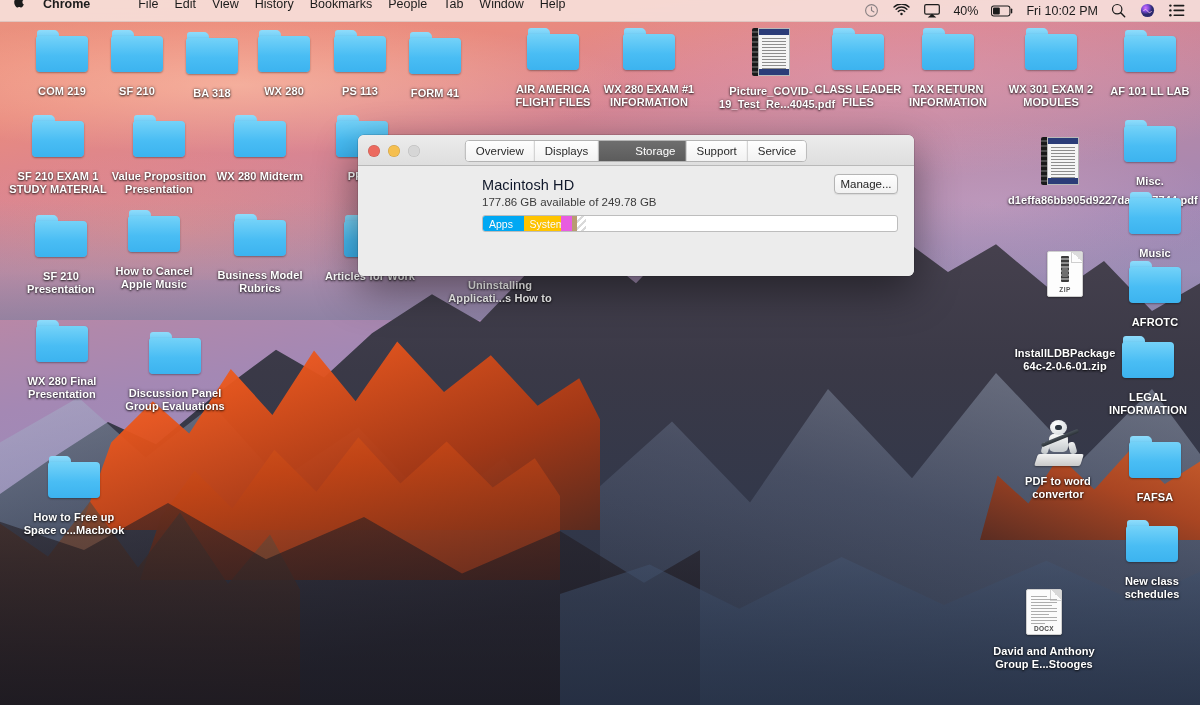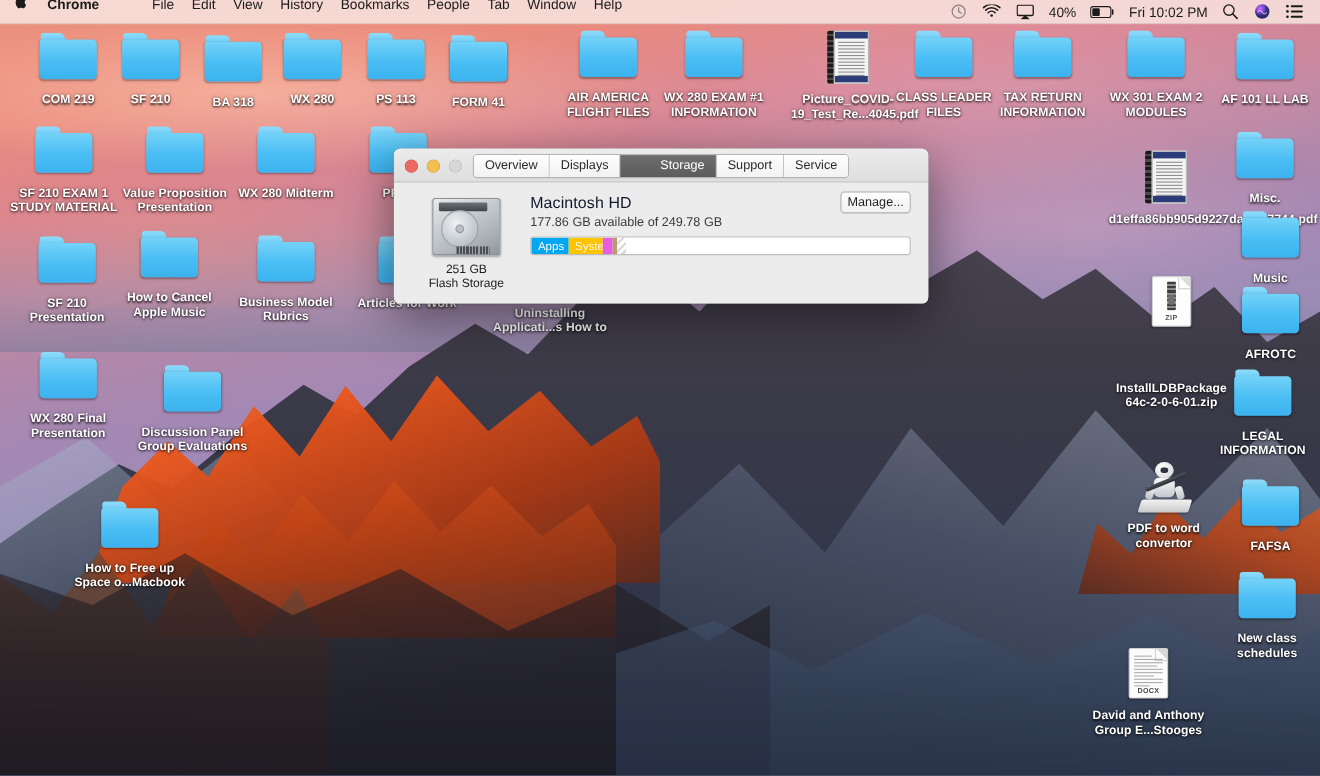--- a/index.html
+++ b/index.html
@@ -237,21 +237,21 @@
   }
   .robot .arm {
     position:absolute; top:24px; width:7px; height:12px;
     background:linear-gradient(180deg,#f0f0f0,#bfc4c8); border-radius:3px;
   }
   .robot .arm.l { left:6px; transform:rotate(16deg); }
   .robot .arm.r { left:33px; transform:rotate(-16deg); }
 
   
   #atm-window {
-    position:absolute; left:358px; top:135px; width:486px; height:141px;
+    position:absolute; left:358px; top:135px; width:556px; height:141px;
     background:#ececec;
     border-radius:6px;
     box-shadow:0 14px 44px rgba(0,0,0,.46), 0 0 0 .5px rgba(0,0,0,.22);
     overflow:hidden;
     z-index:40;
   }
   #atm-titlebar {
     position:relative; height:31px;
     background:linear-gradient(180deg,#ececec,#dedede);
     border-bottom:1px solid #b9b9b9;
@@ -689,21 +689,21 @@
       </div>
       <div class="dicon" style="left: 1103px; top: 434px;">
         <div class="glyph">
           <div class="folder">
             <div class="tab"></div>
             <div class="body"></div>
           </div>
         </div>
         <div class="lbl">FAFSA</div>
       </div>
-      <div class="dicon" style="left: 22px; top: 454px; margin-left: 44px;">
+      <div class="dicon" style="left: 22px; top: 454px;">
         <div class="glyph">
           <div class="folder">
             <div class="tab"></div>
             <div class="body"></div>
           </div>
         </div>
         <div class="lbl">How to Free up Space o...Macbook</div>
       </div>
       <div class="dicon" style="left: 1100px; top: 518px;">
         <div class="glyph">
@@ -749,31 +749,20 @@
           <div class="tab-btn">Overview</div>
           <div class="tab-btn">Displays</div>
           <div class="tab-btn active">Storage</div>
           <div class="tab-btn">Support</div>
           <div class="tab-btn">Service</div>
         </div>
     </div>
 
     <div id="atm-body">
 
-      <div class="drive-col">
-        <div class="drive-img">
-          <div class="shell"></div>
-          <div class="headbar"></div>
-          <div class="platter"></div>
-          <div class="spindle"></div>
-          <div class="conn"></div>
-        </div>
-        <div class="drive-cap">251 GB</div>
-        <div class="drive-cap">Flash Storage</div>
-      </div>
 
       <div class="hd-info">
         <div class="hd-name">Macintosh HD</div>
         <div class="hd-sub">177.86 GB available of 249.78 GB</div>
       </div>
 
       <div id="manage-btn">Manage...</div>
 
       <div id="storage-bar">
           <div class="seg" style="background: rgb(0, 168, 243); width: 9.8%;">Apps</div>

